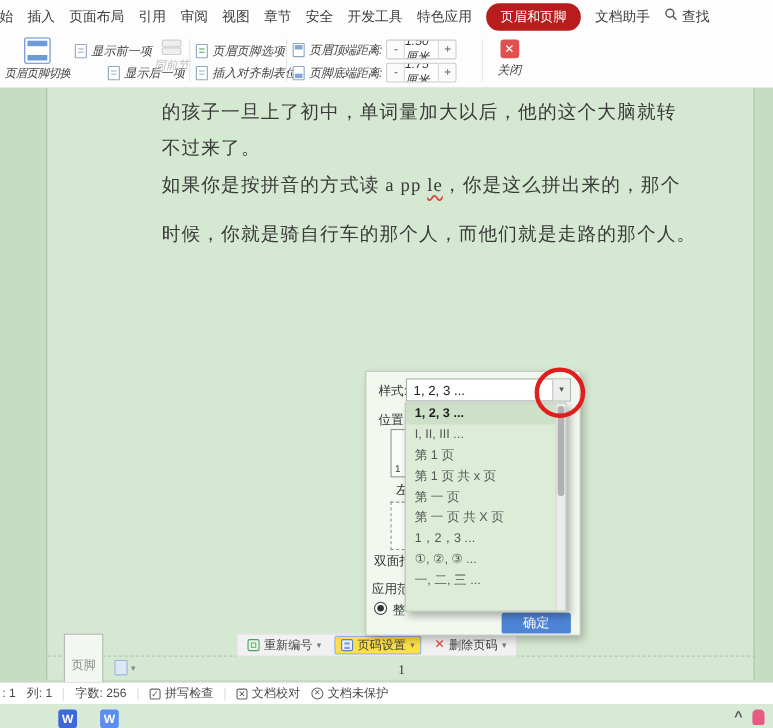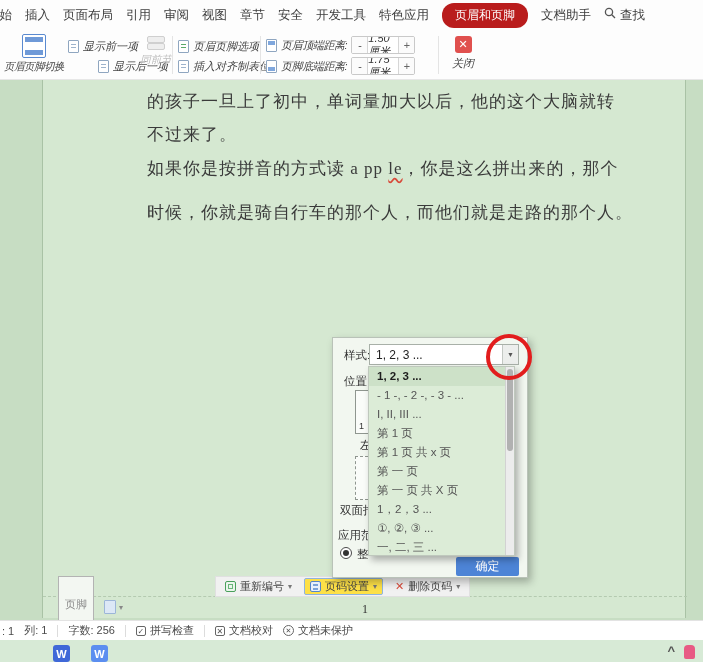--- a/index.html
+++ b/index.html
@@ -283,21 +283,20 @@
       <div class="prevbox dashed" style="left:22px; top:118px;"></div>
       <span class="dlg-label" style="left:7px; top:165px;">双面打</span>
       <span class="dlg-label" style="left:5px; top:190px;">应用范</span>
       <span class="radio" style="left:7px; top:209px;"></span>
       <span class="dlg-label" style="left:24px; top:209px;">整</span>
       <div class="okbtn">确定</div>
     </div>
 
     <div class="dropdown">
       <div class="ditem sel">1, 2, 3 ...</div>
-      <div class="ditem">- 1 -, - 2 -, - 3 - ...</div>
       <div class="ditem">I, II, III ...</div>
       <div class="ditem">第 1 页</div>
       <div class="ditem">第 1 页 共 x 页</div>
       <div class="ditem">第 一 页</div>
       <div class="ditem">第 一 页 共 X 页</div>
       <div class="ditem">1，2，3 ...</div>
       <div class="ditem">①, ②, ③ ...</div>
       <div class="ditem">一, 二, 三 ...</div>
       <div class="dscroll">
         <div class="dthumb"></div>

